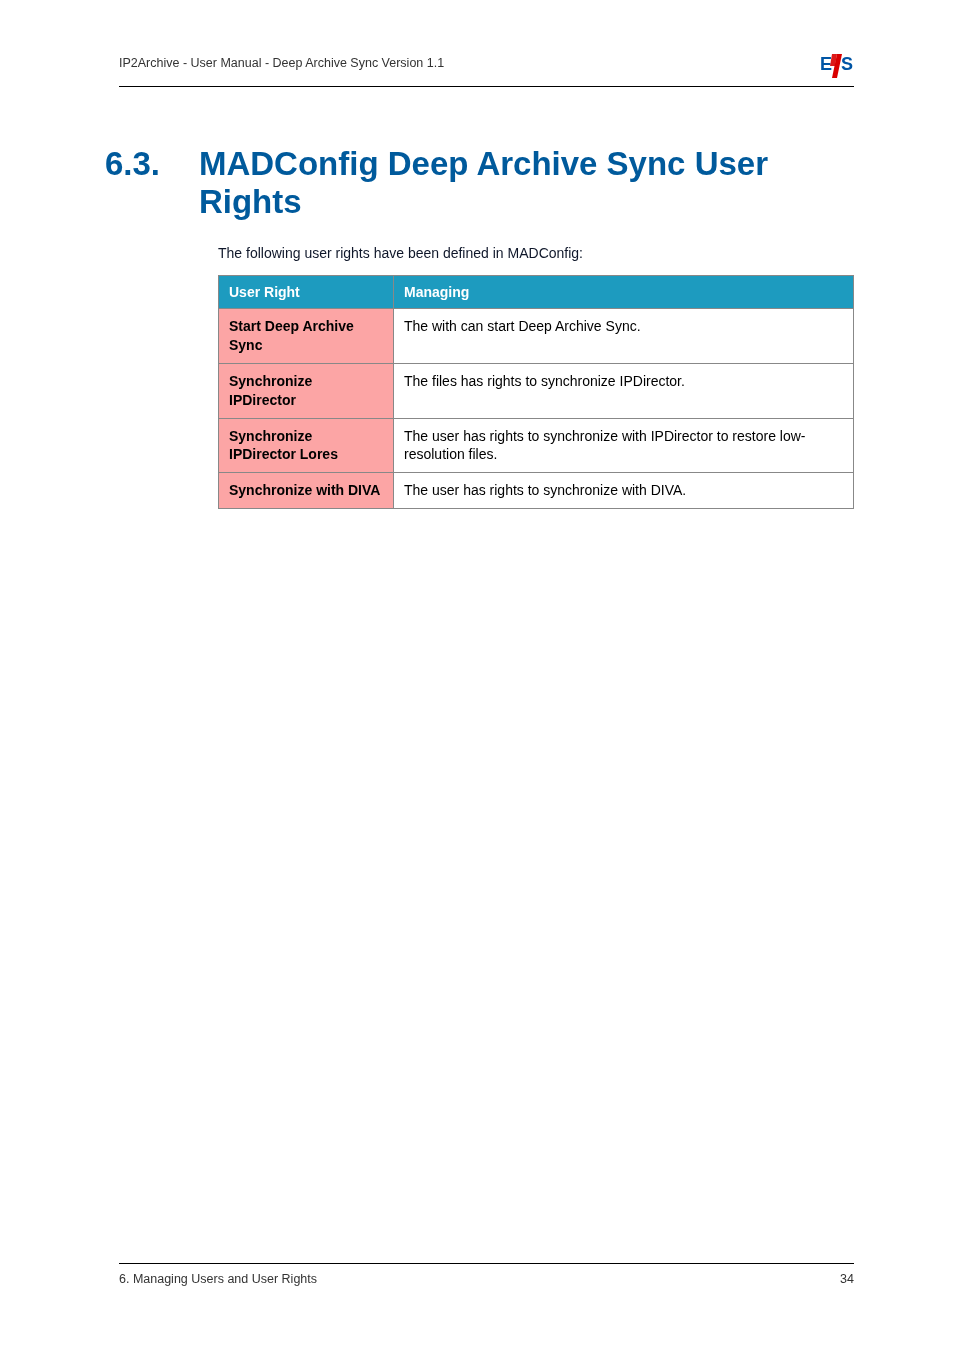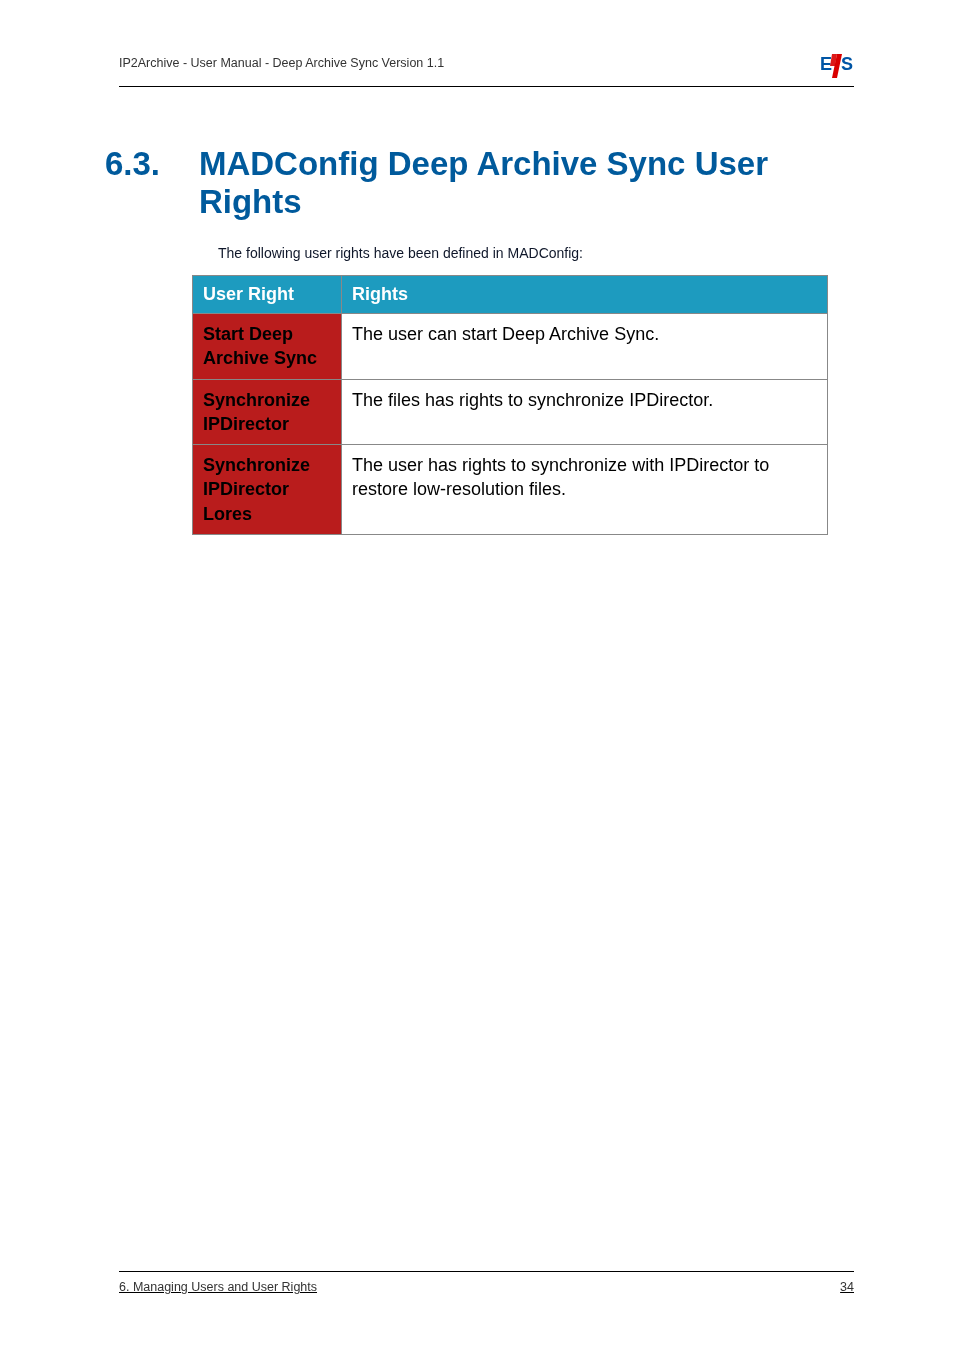--- a/index.html
+++ b/index.html
@@ -50,50 +50,49 @@
   }
   .section-num { min-width: 50px; }
   .intro {
     font-size: 14px;
     margin-top: 24px;
     margin-left: 118px;
     color: #0f172a;
   }
   .table {
     margin-top: 14px;
-    margin-left: 92px;
+    margin-left: 118px;
     border-collapse: collapse;
     width: 636px;
-    font-size: 18px;
+    font-size: 14px;
   }
   .table th {
     background: #1d9bbf;
     color: #fff;
     font-weight: bold;
     text-align: left;
     padding: 8px 10px;
     border: 1px solid #888;
   }
   .table td {
     border: 1px solid #888;
     padding: 8px 10px;
     vertical-align: top;
     line-height: 1.35;
   }
   .table td.rh {
     font-weight: bold;
-    width: 149px;
-    background: #b91c1c;
+    width: 175px;
+    background: #fca5a5;
   }
   .footer {
     position: absolute;
-    bottom: 56px;
+    bottom: 64px;
     left: 119px;
     right: 100px;
-    text-decoration: underline;
   }
   .hr-bot {
     border: none;
     border-top: 1px solid #000;
   }
   .footer-row {
     display: flex;
     justify-content: space-between;
     font-size: 12.5px;
     color: #333;
@@ -121,35 +120,39 @@
     <span class="section-num">6.3.</span>
     <span>MADConfig Deep Archive Sync User Rights</span>
   </div>
 
   <p class="intro">The following user rights have been defined in MADConfig:</p>
 
   <table class="table">
     <thead>
       <tr>
         <th>User Right</th>
-        <th>Rights</th>
+        <th>Managing</th>
       </tr>
     </thead>
     <tbody>
       <tr>
         <td class="rh">Start Deep Archive Sync</td>
-        <td>The user can start Deep Archive Sync.</td>
+        <td>The with can start Deep Archive Sync.</td>
       </tr>
       <tr>
         <td class="rh">Synchronize IPDirector</td>
         <td>The files has rights to synchronize IPDirector.</td>
       </tr>
       <tr>
         <td class="rh">Synchronize IPDirector Lores</td>
         <td>The user has rights to synchronize with IPDirector to restore low-resolution files.</td>
+      </tr>
+      <tr>
+        <td class="rh">Synchronize with DIVA</td>
+        <td>The user has rights to synchronize with DIVA.</td>
       </tr>
     </tbody>
   </table>
 
   <div class="footer">
     <hr class="hr-bot">
     <div class="footer-row">
       <span>6. Managing Users and User Rights</span>
       <span>34</span>
     </div>

